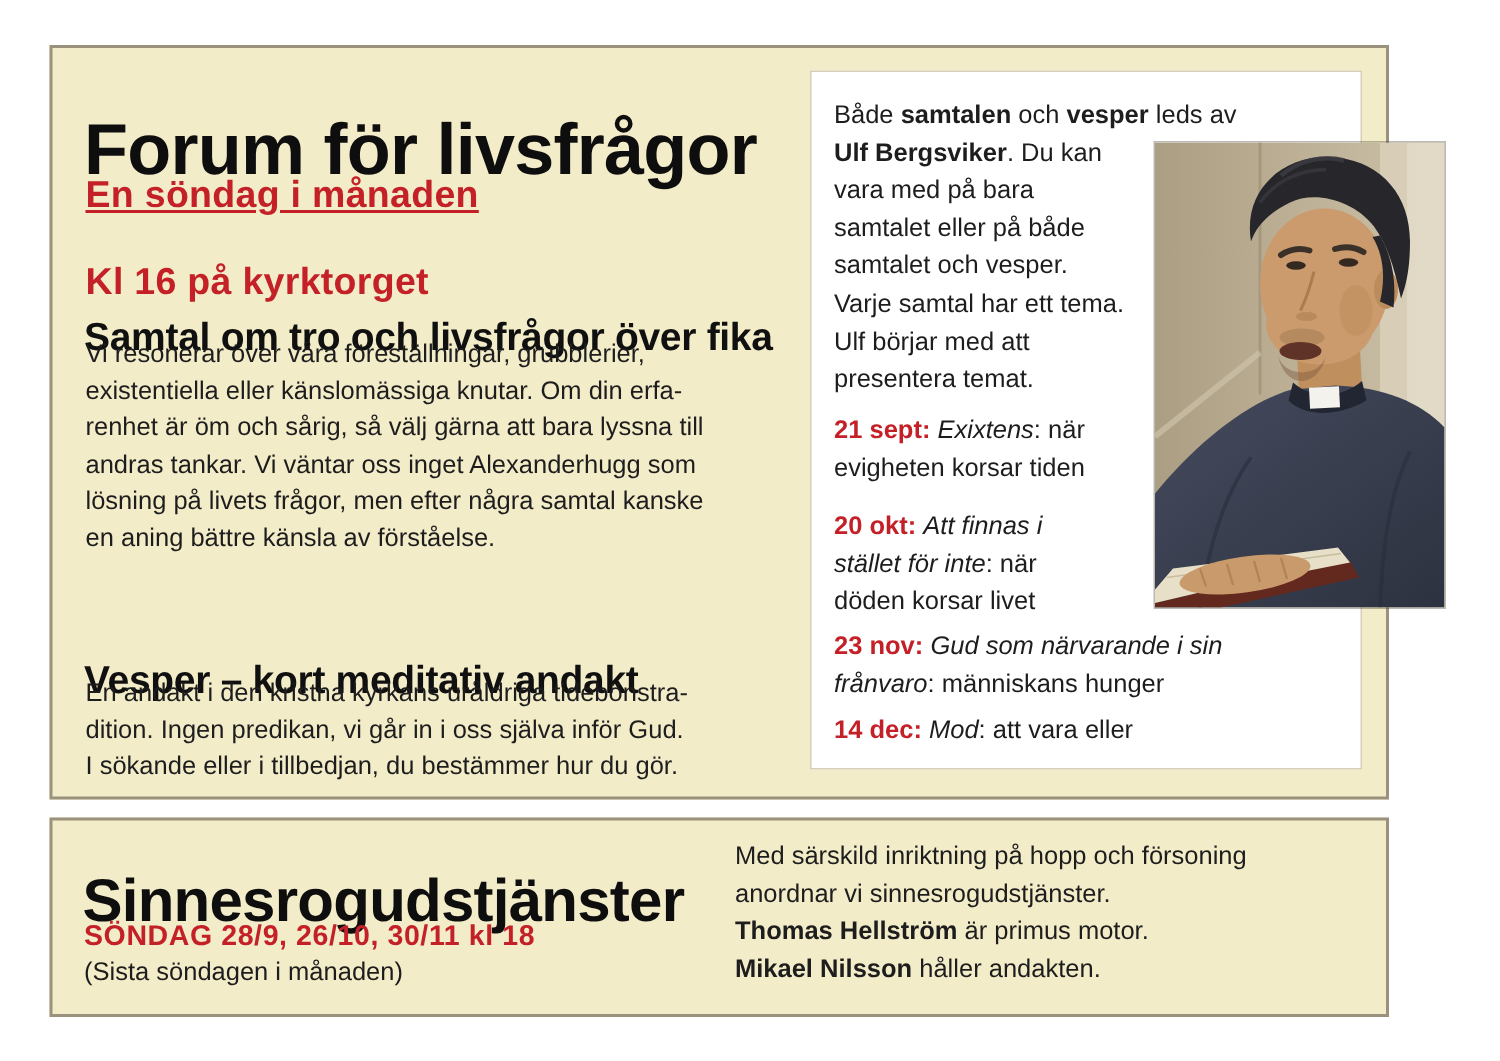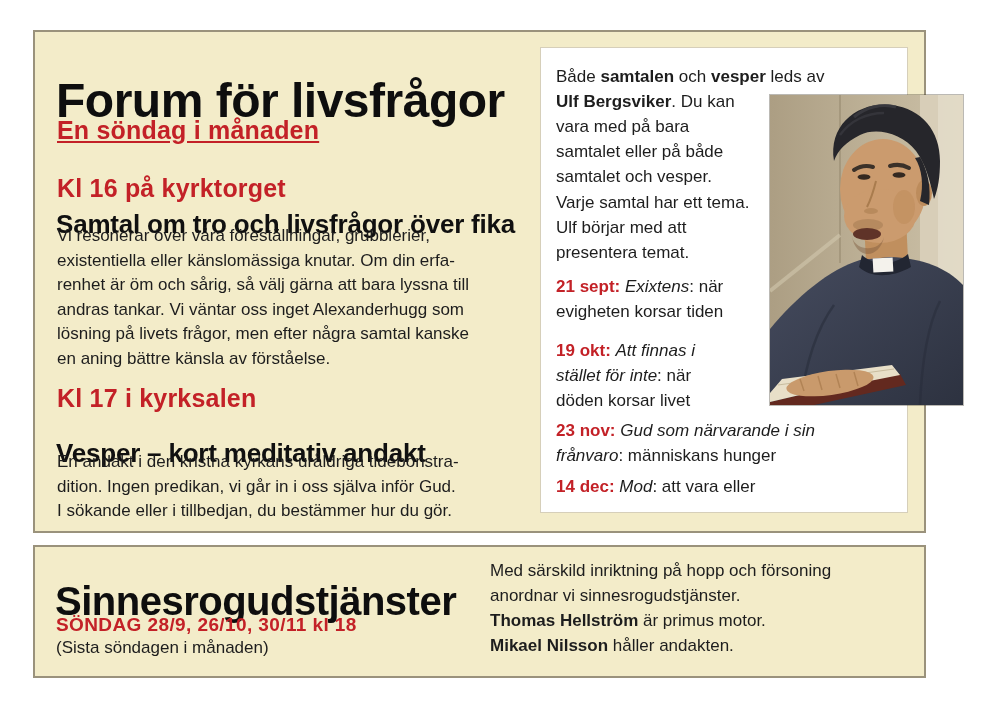--- a/index.html
+++ b/index.html
@@ -47,21 +47,20 @@
 
   <h2 class="abs black-heading" style="left:56px;top:188px;">Samtal om tro och livsfrågor över fika</h2>
 
   <p class="abs body-text pre" style="left:57px;top:224px;margin:0;">Vi resonerar över våra föreställningar, grubblerier,
 existentiella eller känslomässiga knutar. Om din erfa-
 renhet är öm och sårig, så välj gärna att bara lyssna till
 andras tankar. Vi väntar oss inget Alexanderhugg som
 lösning på livets frågor, men efter några samtal kanske
 en aning bättre känsla av förståelse.</p>
 
-  <div class="abs red-sub" style="left:57px;top:385px;">Kl 17 i kyrksalen</div>
 
   <h2 class="abs black-heading" style="left:56px;top:417px;">Vesper – kort meditativ andakt</h2>
 
   <p class="abs body-text pre" style="left:57px;top:450px;margin:0;">En andakt i den kristna kyrkans uråldriga tidebönstra-
 dition. Ingen predikan, vi går in i oss själva inför Gud.
 I sökande eller i tillbedjan, du bestämmer hur du gör.</p>
 
   <aside class="info-box"></aside>
 
   <p class="abs box-text pre" style="left:556px;top:190px;margin:0;">Varje samtal har ett tema.
@@ -70,21 +69,21 @@
 
   <p class="abs box-text pre" style="left:556px;top:64px;margin:0;"><span>Både </span><span style="font-weight: 700;">samtalen</span><span> och </span><span style="font-weight: 700;">vesper</span><span> leds av
 </span><span style="font-weight: 700;">Ulf Bergsviker</span><span>. Du kan
 vara med på bara
 samtalet eller på både
 samtalet och vesper.</span></p>
 
   <p class="abs box-text pre" style="left:556px;top:274px;margin:0;"><span style="font-weight: 700; color: rgb(195, 33, 39);">21 sept: </span><span style="font-style: italic;">Exixtens</span><span>: när
 evigheten korsar tiden</span></p>
 
-  <p class="abs box-text pre" style="left:556px;top:338px;margin:0;"><span style="font-weight: 700; color: rgb(195, 33, 39);">19 okt: </span><span style="font-style: italic;">Att finnas i
+  <p class="abs box-text pre" style="left:556px;top:338px;margin:0;"><span style="font-weight: 700; color: rgb(195, 33, 39);">20 okt: </span><span style="font-style: italic;">Att finnas i
 stället för inte</span><span>: när
 döden korsar livet</span></p>
 
   <p class="abs box-text pre" style="left:556px;top:418px;margin:0;"><span style="font-weight: 700; color: rgb(195, 33, 39);">23 nov: </span><span style="font-style: italic;">Gud som närvarande i sin
 frånvaro</span><span>: människans hunger</span></p>
 
   <p class="abs box-text pre" style="left:556px;top:474px;margin:0;"><span style="font-weight: 700; color: rgb(195, 33, 39);">14 dec: </span><span style="font-style: italic;">Mod</span><span>: att vara eller</span></p>
 
   <div class="photo">
     <svg width="193" height="310" viewBox="0 0 193 310" xmlns="http://www.w3.org/2000/svg">

